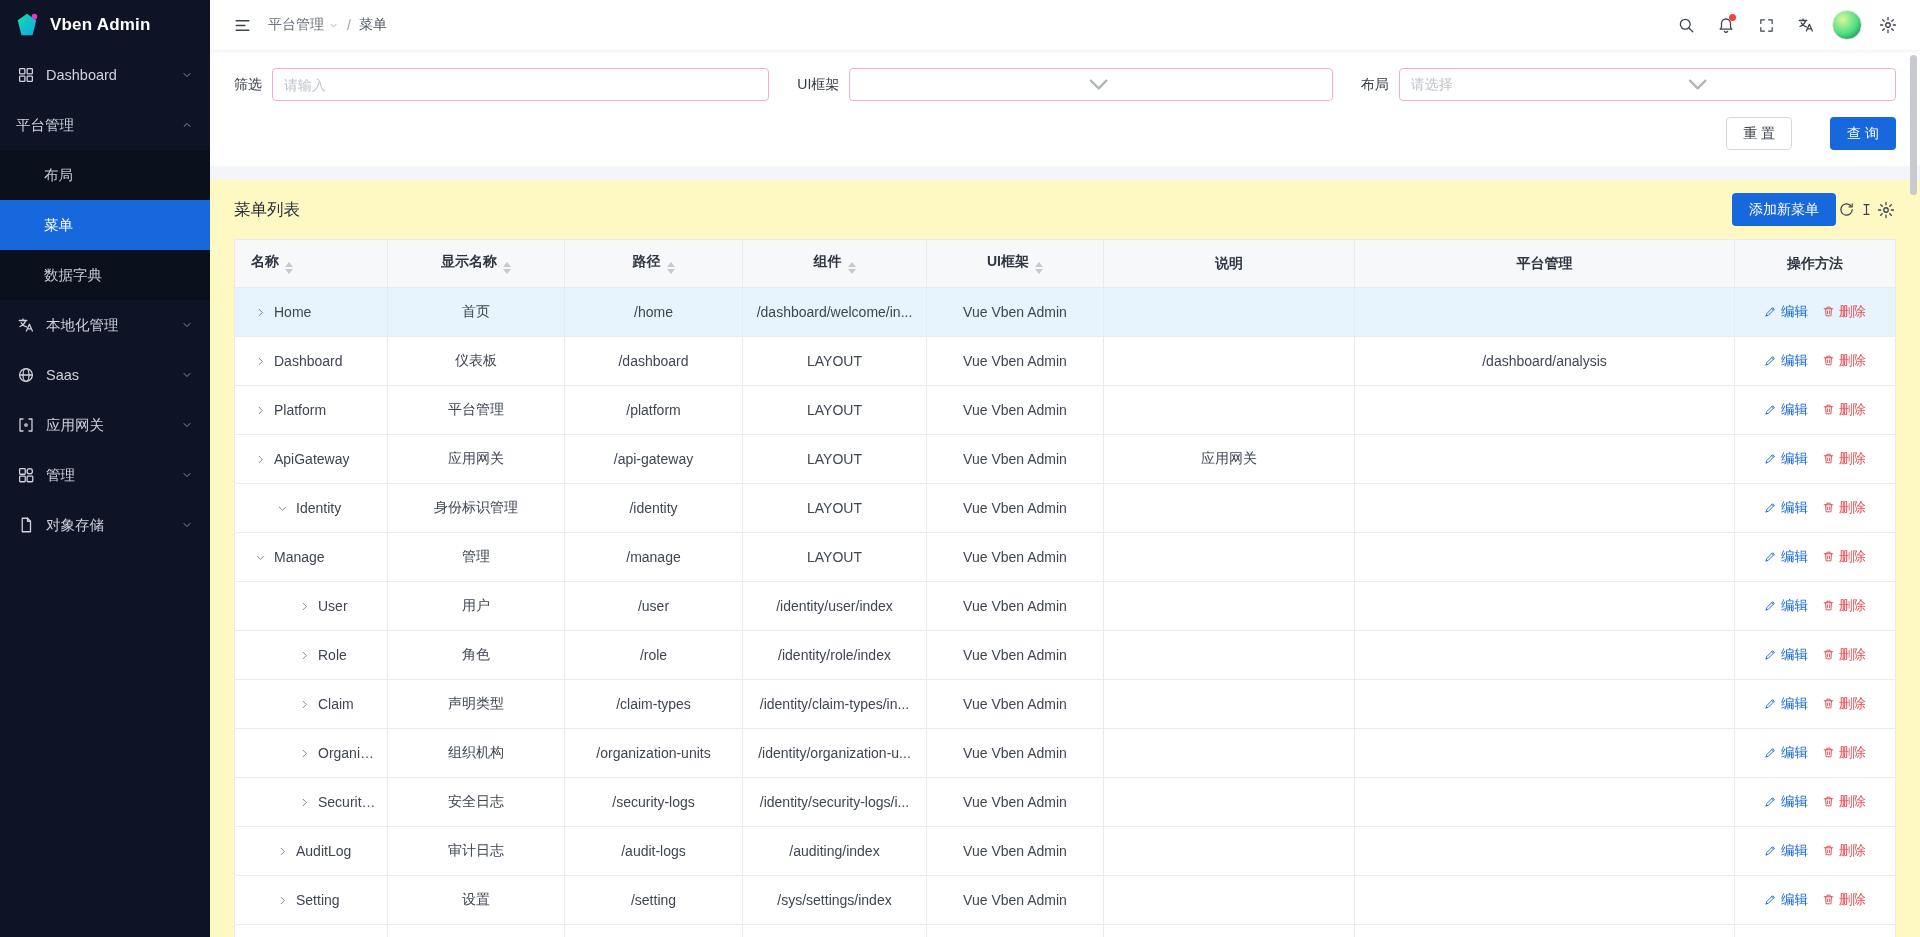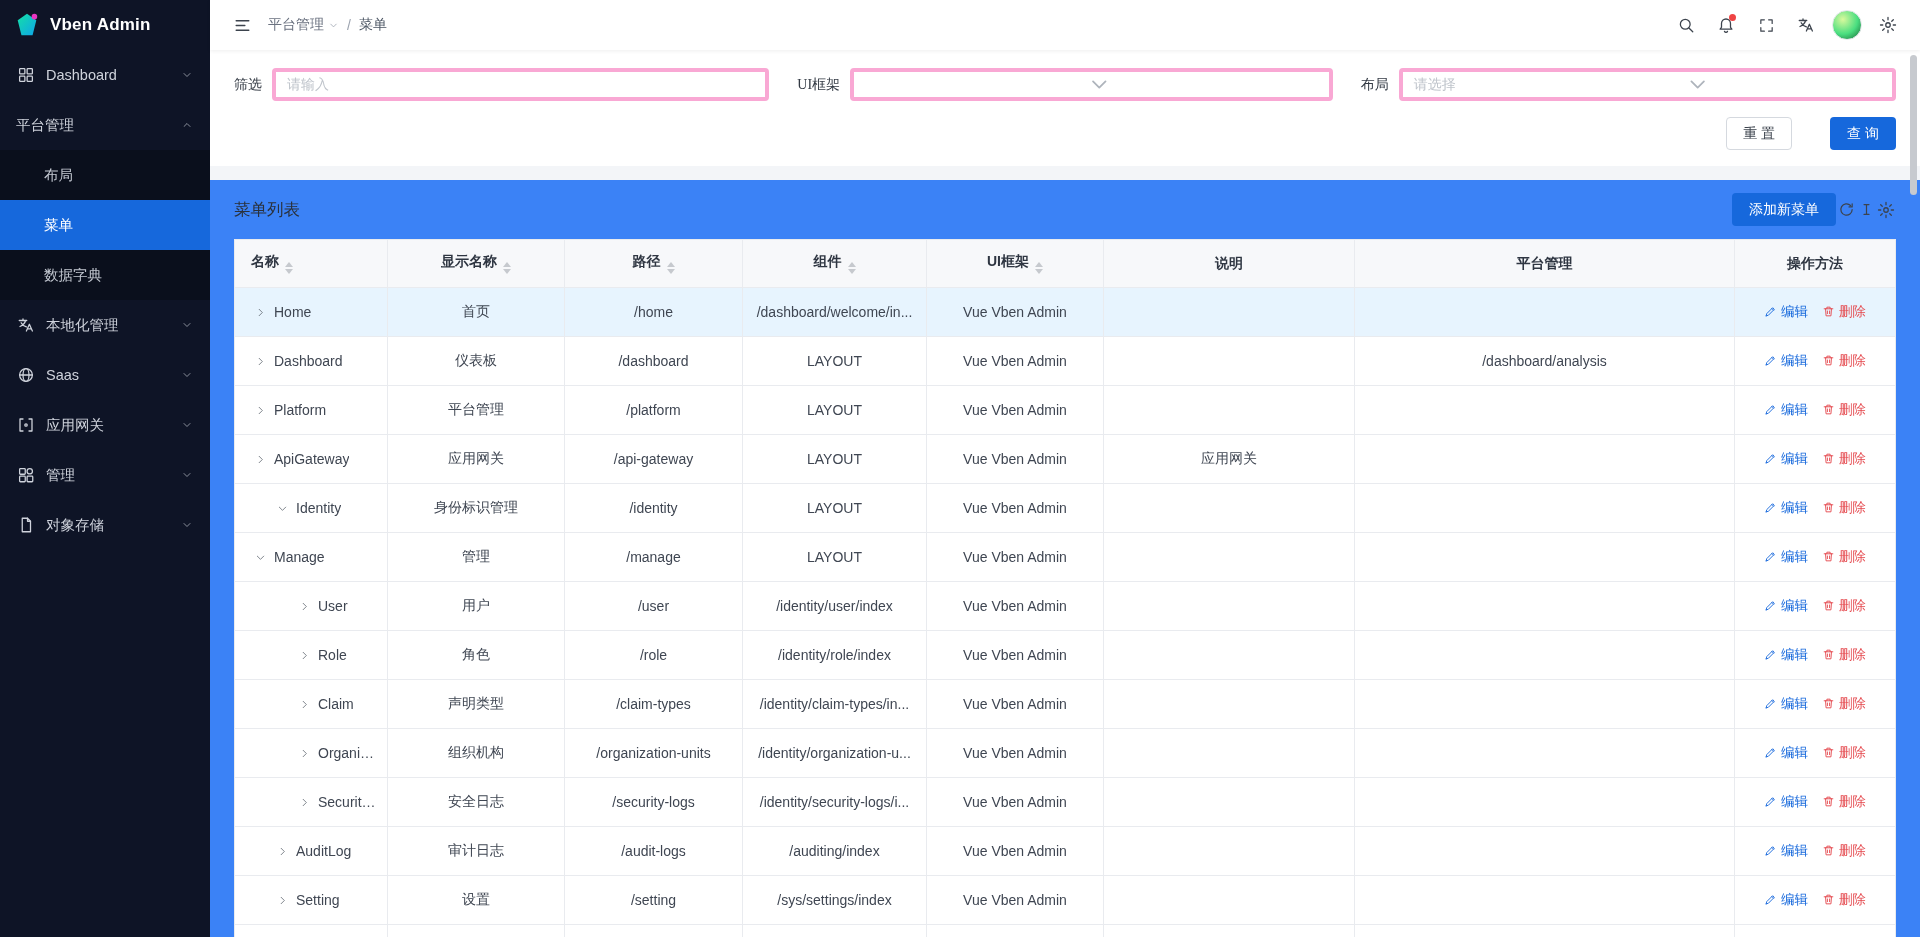--- a/index.html
+++ b/index.html
@@ -28,34 +28,34 @@
   .crumb-sep { color:#9ca3af; }
   .crumb-current { color:#4b5563; cursor:pointer; }
   .header-right { margin-left:auto; display:flex; align-items:center; gap:4px; }
   .dot { position:absolute; top:7px; right:8px; width:7px; height:7px; border-radius:50%; background:#ef4444; }
   .avatar { width:30px; height:30px; border-radius:50%; background:radial-gradient(circle at 35% 30%,#d9f99d,#4ade80 55%,#166534); border:1px solid #e5e7eb; cursor:pointer; margin:0 4px; }
 
   
   .content { flex:1; display:flex; flex-direction:column; overflow:hidden; }
   .filter-card { background:#fff; padding:18px 24px 16px; }
   .filter-row { display:flex; gap:28px; align-items:center; }
-  .f-item { flex:1; display:flex; align-items:center; gap:10px; min-width:0;font-family:Liberation Serif, serif; }
+  .f-item { flex:1; display:flex; align-items:center; gap:10px; min-width:0; }
   .f-label { white-space:nowrap; color:#333a44; }
-  .f-control { flex:1; height:33px; border:4px solid #f9a8d4; border-radius:4px; background:#fff; display:flex; align-items:center; padding:0 11px; gap:8px; min-width:0; }
+  .f-control { flex:1; height:33px; border:1px solid #f9a8d4; border-radius:4px; background:#fff; display:flex; align-items:center; padding:0 11px; gap:8px; min-width:0; }
   .f-control input { border:none; outline:none; width:100%; font-size:14px; font-family:inherit; color:#333; background:transparent; }
   .f-control input::placeholder { color:#bfc4cb; }
   .f-value { flex:1; color:#333a44; white-space:nowrap; overflow:hidden; text-overflow:ellipsis; }
   .f-placeholder { flex:1; color:#bfc4cb; white-space:nowrap; }
   .sel-arrow { color:#aeb4bc; flex-shrink:0; width:12px; height:12px; }
   .filter-actions { display:flex; justify-content:flex-end; gap:10px; margin-top:16px; }
   .btn { height:33px; padding:0 16px; border-radius:4px; font-size:14px; display:inline-flex; align-items:center; justify-content:center; cursor:pointer; border:1px solid transparent; white-space:nowrap; font-family:inherit; }
   .btn-default { background:#fff; border-color:#d5d9df; color:#3c434d; }
   .btn-primary { background:#1668dc; color:#fff;margin-left:28px; }
 
-  .table-card { background:#3b82f6; margin-top:14px; flex:1; display:flex; flex-direction:column; overflow:hidden; padding:0 24px; }
+  .table-card { background:#fef9c3; margin-top:14px; flex:1; display:flex; flex-direction:column; overflow:hidden; padding:0 24px; }
   .table-head { display:flex; align-items:center; padding:13px 0; }
   .table-title { font-size:16.5px; color:#2a313b; }
   .table-actions { margin-left:auto; display:flex; align-items:center; gap:0; }
   .t-icon { width:20px; height:20px; display:flex; align-items:center; justify-content:center; color:#3c434d; cursor:pointer; }
   .table-wrap { flex:1; overflow:hidden; }
   table { width:100%; border-collapse:collapse; table-layout:fixed; }
   th,td { border:1px solid #e9ebef; overflow:hidden; white-space:nowrap; text-overflow:ellipsis; }
   thead th { height:48px; background:#f7f8fa; color:#2f3642; font-weight:700; font-size:14px; text-align:center; padding:0 10px; }
   thead th.sortable { cursor:pointer; }
   thead th:first-child { text-align:left; padding-left:16px; }

